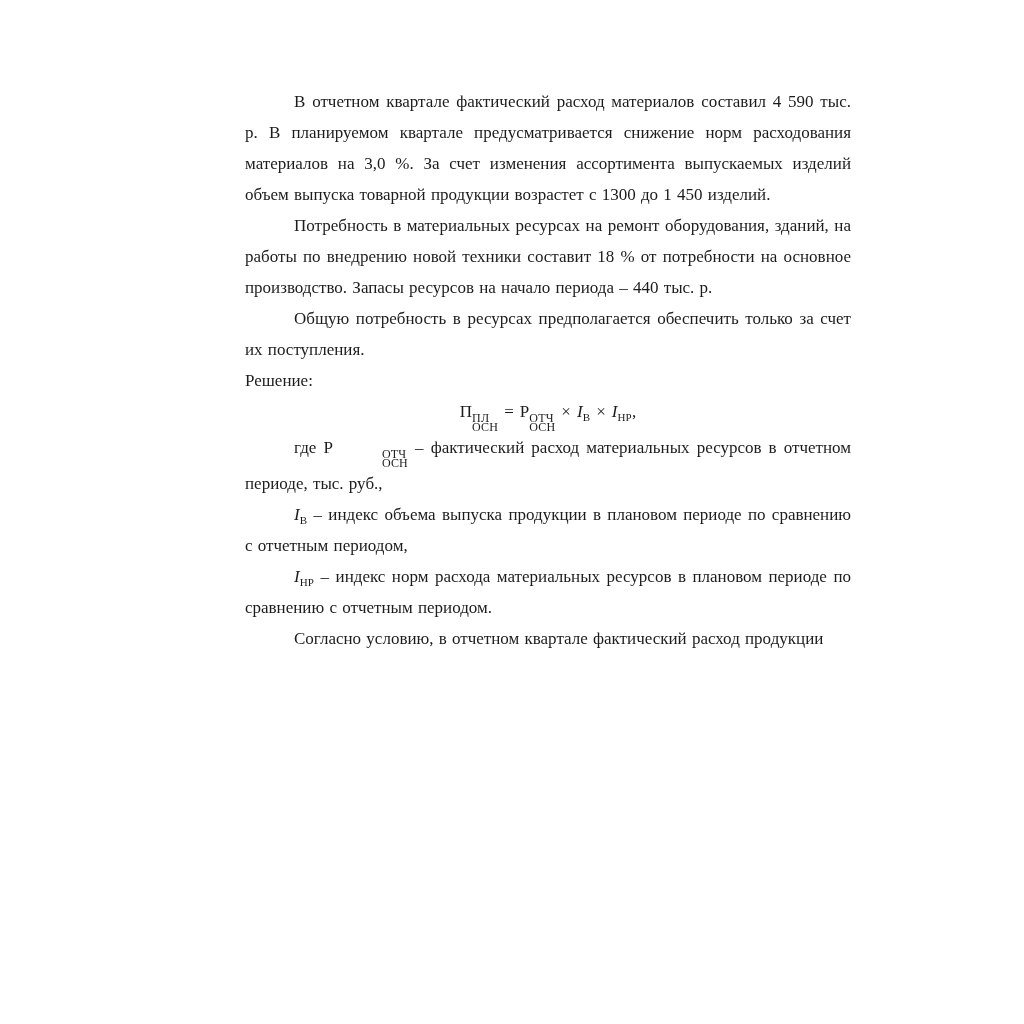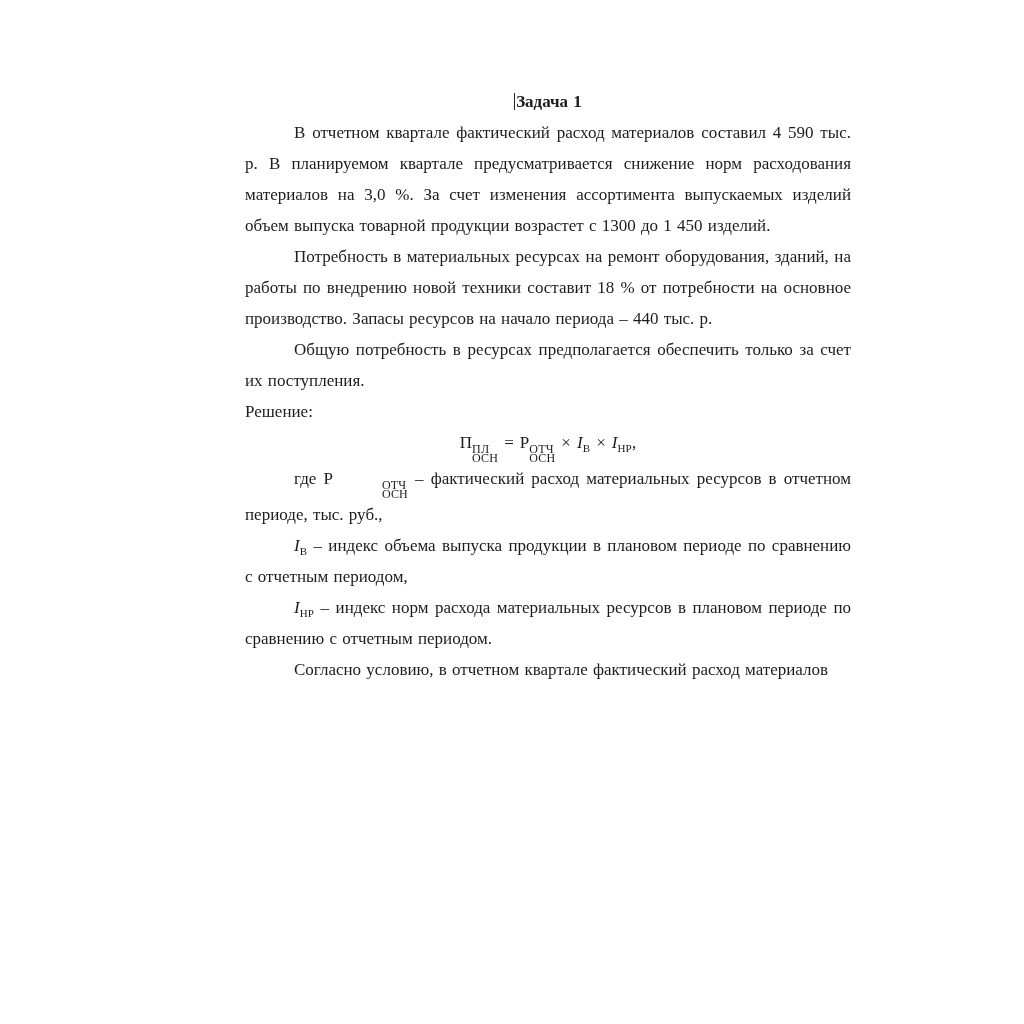--- a/index.html
+++ b/index.html
@@ -65,21 +65,20 @@
     vertical-align: -4px;
     letter-spacing: 0.2px;
   }
 </style>
 </head>
 <body>
 
 <div class="page">
   <div class="text-column">
 
-    <div class="doc-title"><span class="caret"></span><span>Задача 1</span></div>
 
     <p class="para">В отчетном квартале фактический расход материалов составил 4&nbsp;590 тыс. р. В планируемом квартале предусматривается снижение норм расходования материалов на 3,0&nbsp;%. За счет изменения ассортимента выпускаемых изделий объем выпуска товарной продукции возрастет с 1300 до 1&nbsp;450 изделий.</p>
     <p class="para">Потребность в материальных ресурсах на ремонт оборудования, зданий, на работы по внедрению новой техники составит 18&nbsp;% от потребности на основное производство. Запасы ресурсов на начало периода – 440 тыс. р.</p>
     <p class="para">Общую потребность в ресурсах предполагается обеспечить только за счет их поступления.</p>
 
     <div class="centered-line">Решение:</div>
 
 
     <div class="formula-line"><span>П</span><span class="f-stack">
           <span>ПЛ</span>
@@ -91,16 +90,16 @@
 
     <p class="para"><span>где </span><span>Р</span><span class="f-stack">
           <span>ОТЧ</span>
           <span>ОСН</span>
         </span><span> – фактический расход материальных ресурсов в отчетном периоде, тыс. руб.,</span></p>
 
     <p class="para"><span class="f-it">I</span><sub class="f-sub">В</sub><span> – индекс объема выпуска продукции в плановом периоде по сравнению с отчетным периодом,</span></p>
 
     <p class="para"><span class="f-it">I</span><sub class="f-sub">НР</sub><span> – индекс норм расхода материальных ресурсов в плановом периоде по сравнению с отчетным периодом.</span></p>
 
-    <p class="para">Согласно условию, в отчетном квартале фактический расход материалов</p>
+    <p class="para">Согласно условию, в отчетном квартале фактический расход продукции</p>
 
   </div>
 </div>
 
 </body></html>

